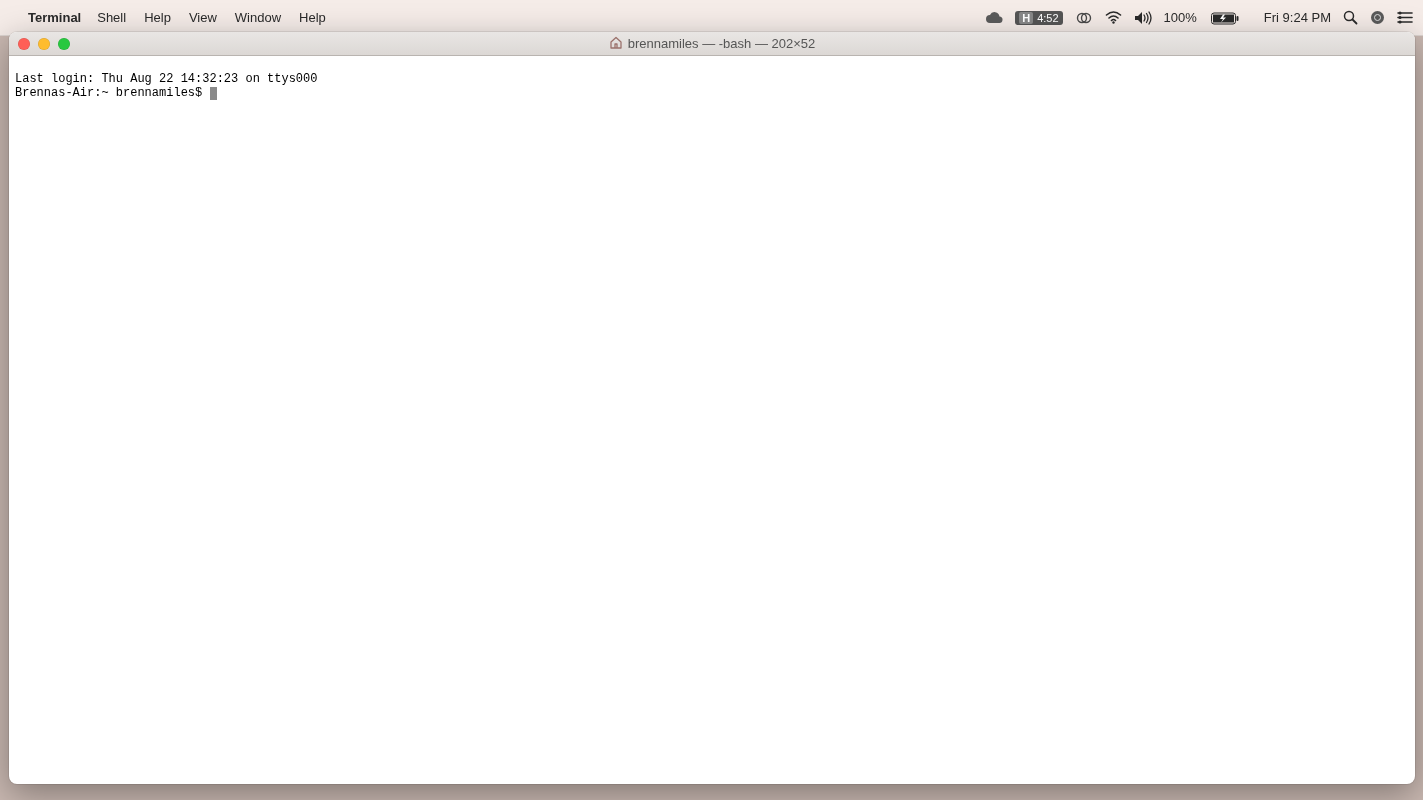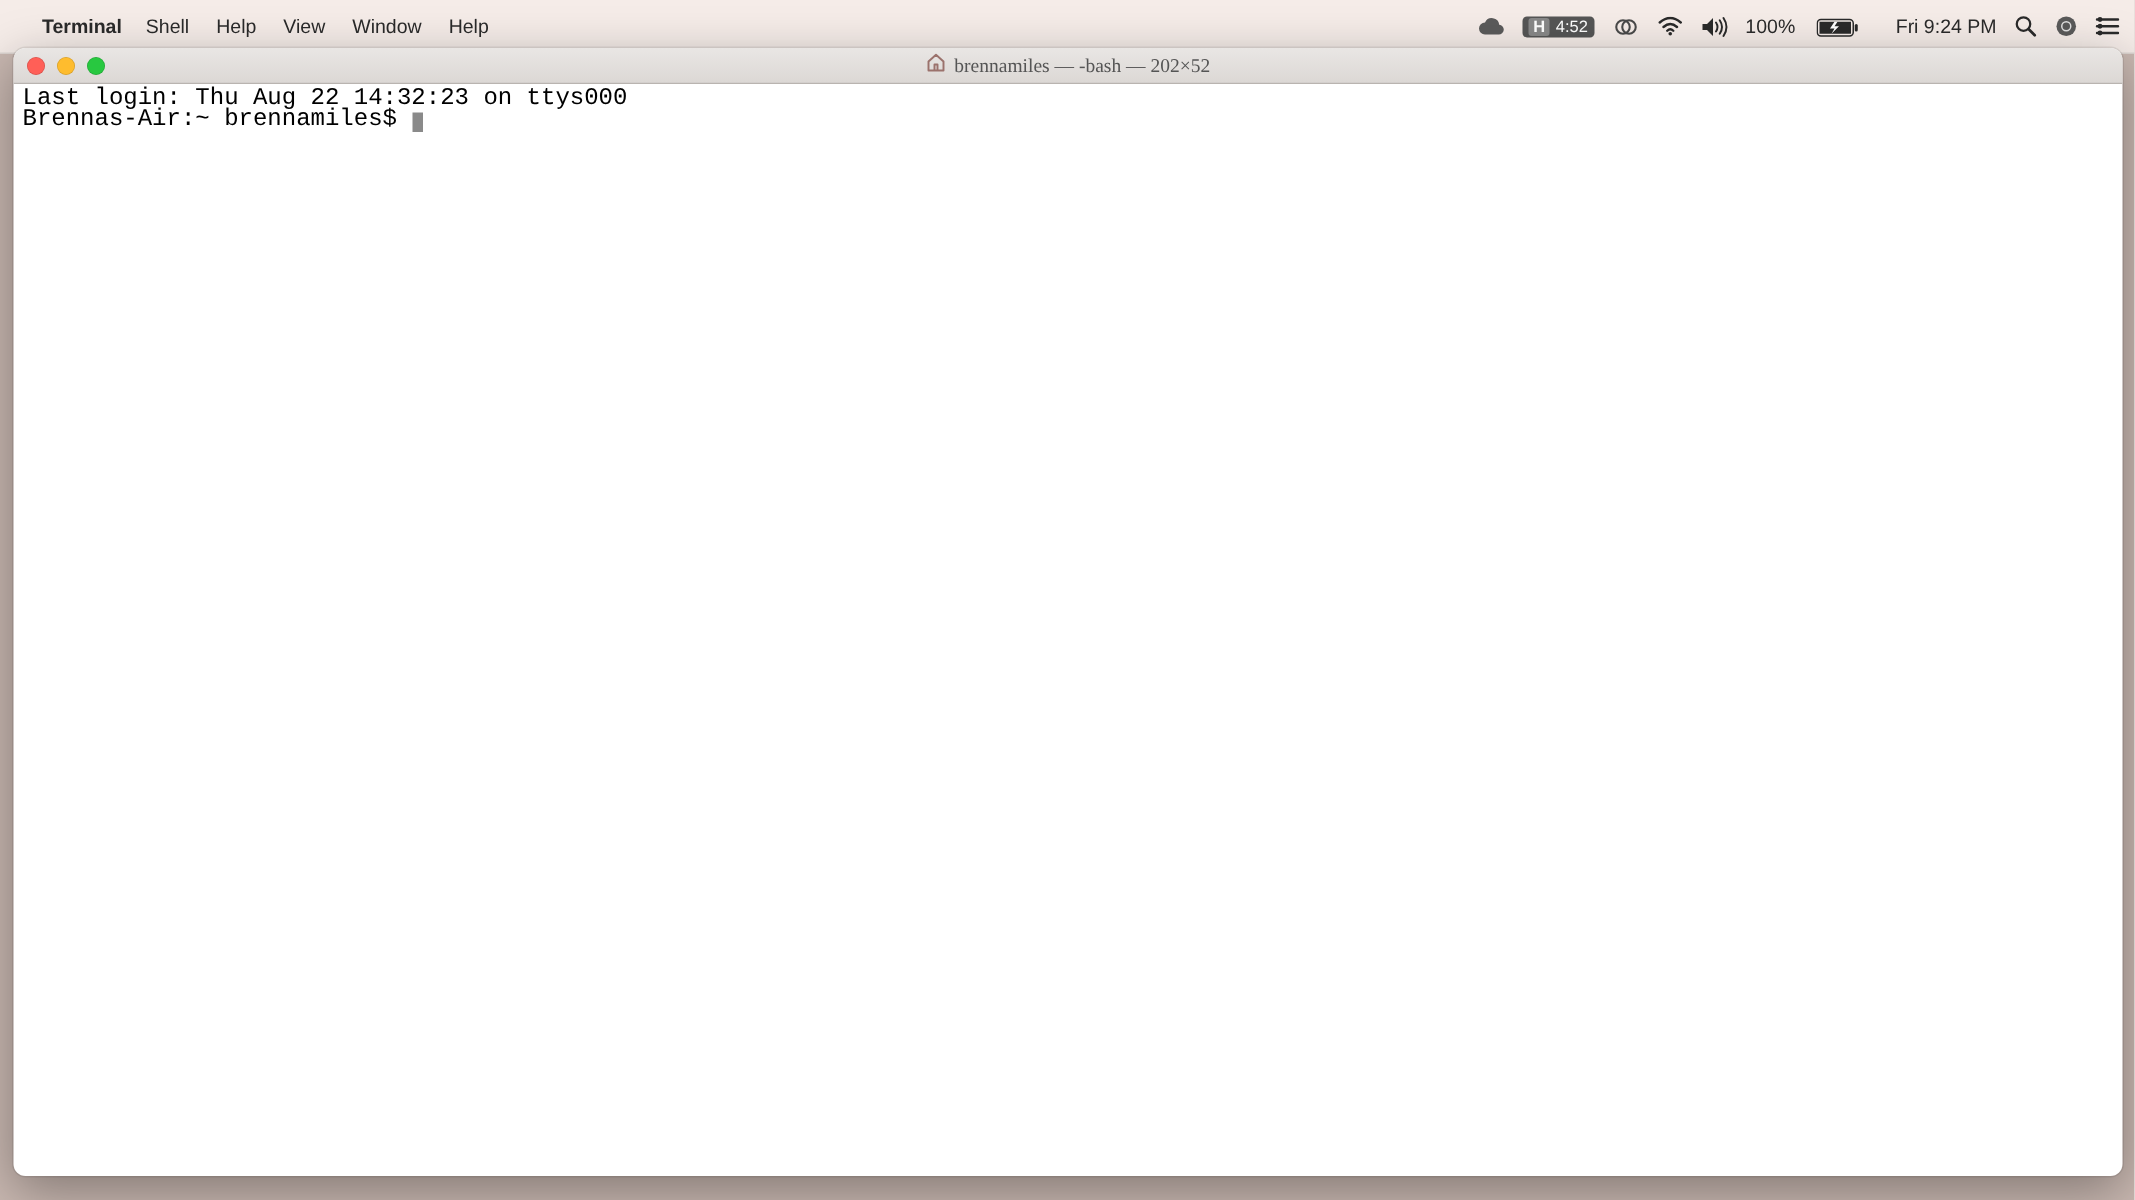--- a/index.html
+++ b/index.html
@@ -146,32 +146,31 @@
       left: 0;
       right: 0;
       text-align: center;
       font-size: 13px;
       color: #555;
       display: flex;
       align-items: center;
       justify-content: center;
       gap: 5px;
       pointer-events: none;
-      font-family: Liberation Serif, serif;
     }
     
     .home-icon {
       color: #8d6762;
     }
     
     .terminal-body {
       flex: 1;
-      padding: 2px 6px;
+      padding: 16px 6px;
       font-family: "Menlo", "Monaco", "Courier New", monospace;
-      font-size: 16px;
+      font-size: 12px;
       line-height: 14px;
       color: #000;
       white-space: pre;
       overflow: hidden;
     }
     
     .cursor-block {
       display: inline-block;
       width: 7px;
       height: 13px;

